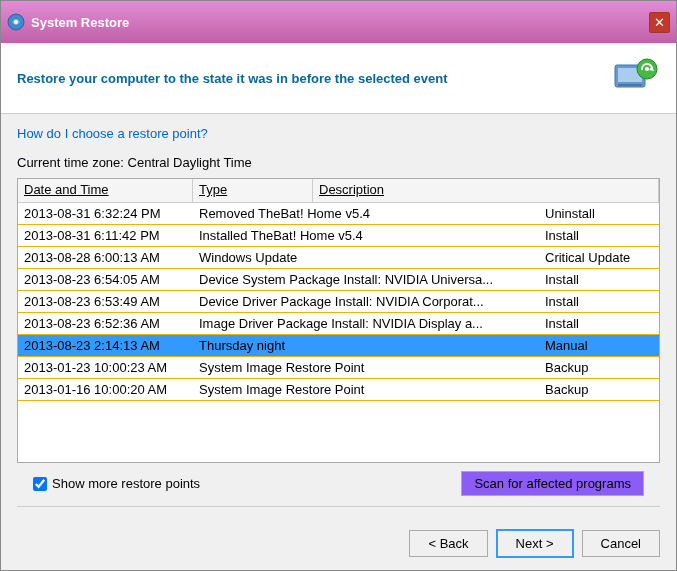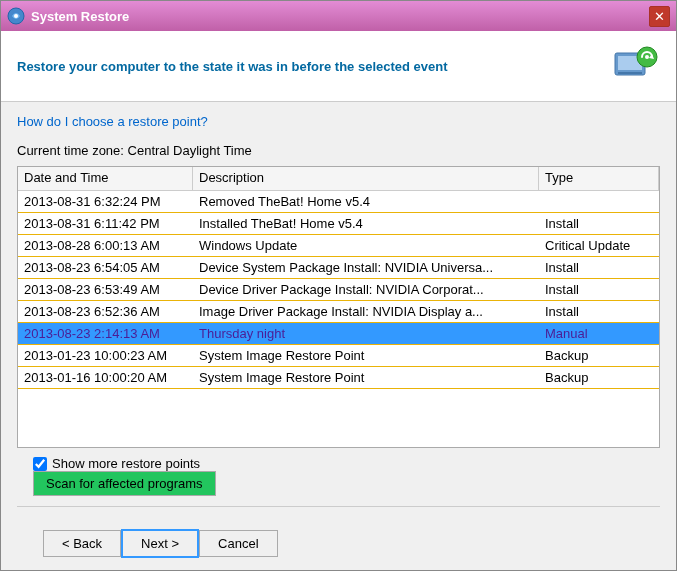--- a/index.html
+++ b/index.html
@@ -19,21 +19,21 @@
       background: #f0f0f0;
       border: 1px solid #888;
       display: flex;
       flex-direction: column;
     }
     .title-bar {
       background: linear-gradient(to bottom, #e38cd5, #c060a8);
       display: flex;
       align-items: center;
       padding: 4px 6px;
-      height: 30px;
+      height: 42px;
       flex-shrink: 0;
     }
     .title-bar-icon {
       width: 18px;
       height: 18px;
       margin-right: 6px;
     }
     .title-bar-text {
       color: white;
       font-size: 13px;
@@ -96,20 +96,21 @@
       overflow: hidden;
       display: flex;
       flex-direction: column;
       background: white;
     }
     .table-header {
       display: flex;
       background: #f5f5f5;
       border-bottom: 1px solid #ccc;
       min-height: 24px;
+      text-decoration: underline;
     }
     .table-header-cell {
       padding: 3px 6px;
       font-size: 13px;
       font-weight: normal;
       border-right: 1px solid #ccc;
       color: #000;
       user-select: none;
     }
     .col-date { width: 175px; }
@@ -119,66 +120,66 @@
       overflow-y: scroll;
       flex: 1;
     }
     .table-row {
       display: flex;
       min-height: 22px;
       border-bottom: 1px solid #eab308;
     }
     .table-row.selected {
       background: #3399ff;
-      color: #4c1d95;
+      color: #000000;
     }
     .table-cell {
       padding: 2px 6px;
       font-size: 13px;
       white-space: nowrap;
       overflow: hidden;
       text-overflow: ellipsis;
       display: flex;
       align-items: center;
     }
     .footer-section {
       padding: 8px 16px 0 16px;
       display: flex;
-      align-items: flex-start;
+      align-items: center;
       justify-content: space-between;
-      flex-direction: column;
     }
     .checkbox-label {
       display: flex;
       align-items: center;
       gap: 5px;
       font-size: 13px;
       cursor: pointer;
     }
     .checkbox-label input[type="checkbox"] {
       width: 14px;
       height: 14px;
     }
     .scan-btn {
       padding: 4px 12px;
       font-size: 13px;
-      background: #22c55e;
+      background: #8b5cf6;
       border: 1px solid #aaa;
       cursor: pointer;
     }
     .bottom-divider {
       height: 1px;
       background: #ccc;
       margin: 10px 0 0 0;
     }
     .button-bar {
       display: flex;
+      justify-content: flex-end;
       align-items: center;
       padding: 10px 16px 12px;
-      margin-left: 26px;
+      gap: 8px;
     }
     .btn {
       padding: 5px 18px;
       font-size: 13px;
       background: #f0f0f0;
       border: 1px solid #aaa;
       cursor: pointer;
       min-width: 75px;
     }
     .btn-next {
@@ -222,27 +223,28 @@
     </div>
   </div>
 
   <div class="content-area">
     <a class="link">How do I choose a restore point?</a>
     <div class="timezone-label">Current time zone: Central Daylight Time</div>
 
     <div class="table-container">
       <div class="table-header">
         <div class="table-header-cell col-date">Date and Time</div>
+        <div class="table-header-cell col-type">Type</div>
         <div class="table-header-cell col-desc">Description</div>
-        <div class="table-header-cell col-type">Type</div>
       </div>
       <div class="table-scroll" id="table-body">
       <div class="table-row">
             <div class="table-cell col-date">2013-08-31 6:32:24 PM</div>
             <div class="table-cell col-desc">Removed TheBat! Home v5.4</div>
+            <div class="table-cell col-type">Uninstall</div>
           </div>
           <div class="table-row">
             <div class="table-cell col-date">2013-08-31 6:11:42 PM</div>
             <div class="table-cell col-desc">Installed TheBat! Home v5.4</div>
             <div class="table-cell col-type">Install</div>
           </div>
           <div class="table-row">
             <div class="table-cell col-date">2013-08-28 6:00:13 AM</div>
             <div class="table-cell col-desc">Windows Update</div>
             <div class="table-cell col-type">Critical Update</div>

